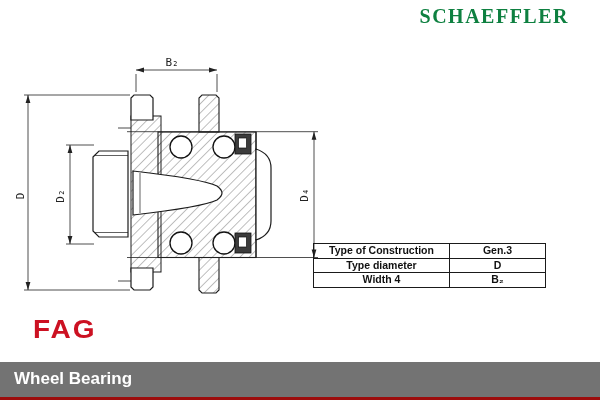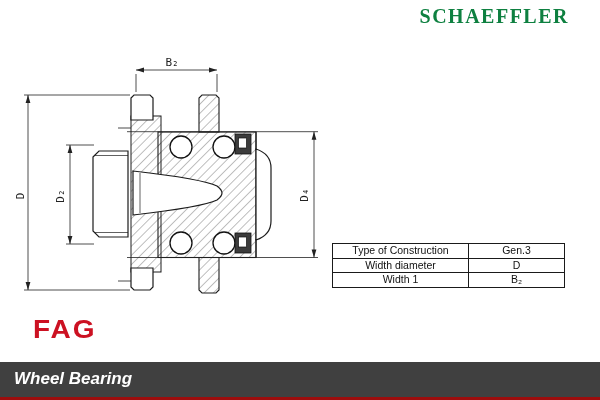--- a/index.html
+++ b/index.html
@@ -4,22 +4,22 @@
 <style>
   html,body{margin:0;padding:0;}
   body{width:600px;height:400px;background:#ffffff;font-family:"Liberation Sans",sans-serif;position:relative;overflow:hidden;}
   .page{position:absolute;inset:0;background:#fff;}
 
   .brand{position:absolute;top:5px;right:31px;font-family:"Liberation Serif",serif;
          font-weight:700;font-size:20px;letter-spacing:1.5px;color:#0e8040;}
 
   .drawing-svg{position:absolute;left:0;top:0;width:600px;height:400px;}
 
-  .spec-table{position:absolute;left:332px;top:243px;width:233px;border-collapse:collapse;
-              font-size:10.5px;font-weight:400;color:#111;}
+  .spec-table{position:absolute;left:313px;top:243px;width:233px;border-collapse:collapse;
+              font-size:10.5px;font-weight:700;color:#111;}
   .spec-table td{border:1.6px solid #1a1a1a;text-align:center;padding:0;height:13.6px;line-height:13.6px;}
   .spec-table td.c1{width:136px;}
   .spec-table td.c2{width:96px;}
 
   .fag-logo{position:absolute;left:33px;top:314px;font-size:28px;font-weight:800;
             letter-spacing:2px;color:#cc1122;font-family:"Liberation Sans",sans-serif;
             transform:scaleY(0.92);}
 
   .footer-bar{position:absolute;left:0;top:362px;width:600px;height:38px;background:#d60a10;
               border-bottom:3px solid #9d0d0d;box-sizing:border-box;}
@@ -114,29 +114,29 @@
     <text x="0" y="0" transform="translate(308,195) rotate(-90)" text-anchor="middle" font-family="DejaVu Sans Mono, monospace" font-size="11" fill="#222">D₄</text>
   </svg>
 
   <table class="spec-table">
     <tbody id="spec-rows">
         <tr>
           <td class="c1">Type of Construction</td>
           <td class="c2">Gen.3</td>
         </tr>
         <tr>
-          <td class="c1">Width diameter</td>
+          <td class="c1">Type diameter</td>
           <td class="c2">D</td>
         </tr>
         <tr>
-          <td class="c1">Width 1</td>
+          <td class="c1">Width 4</td>
           <td class="c2">B₂</td>
         </tr>
       </tbody>
   </table>
 
   <div class="fag-logo" style="color: rgb(204, 17, 34);">FAG</div>
 
-  <div class="footer-bar" style="background-color: #404040; font-style: italic;">
+  <div class="footer-bar" style="background-color: #737373;">
     <div class="footer-title">Wheel Bearing</div>
   </div>
 
 </div>
 
 </body></html>

